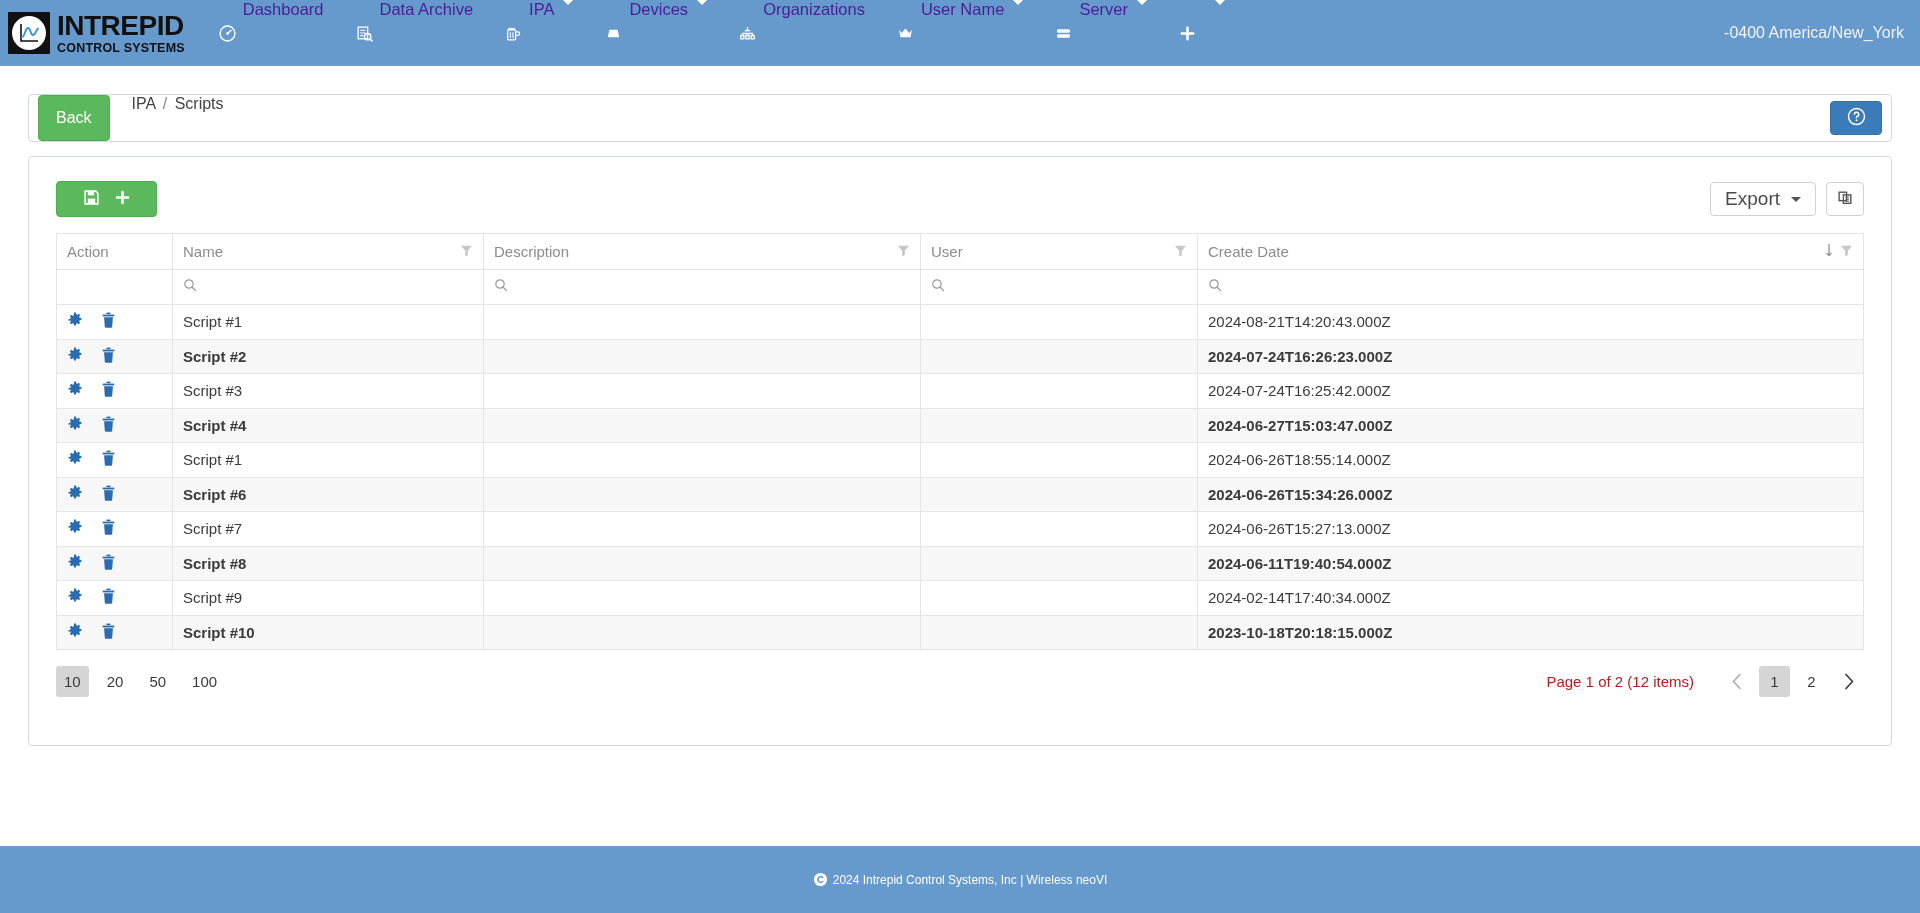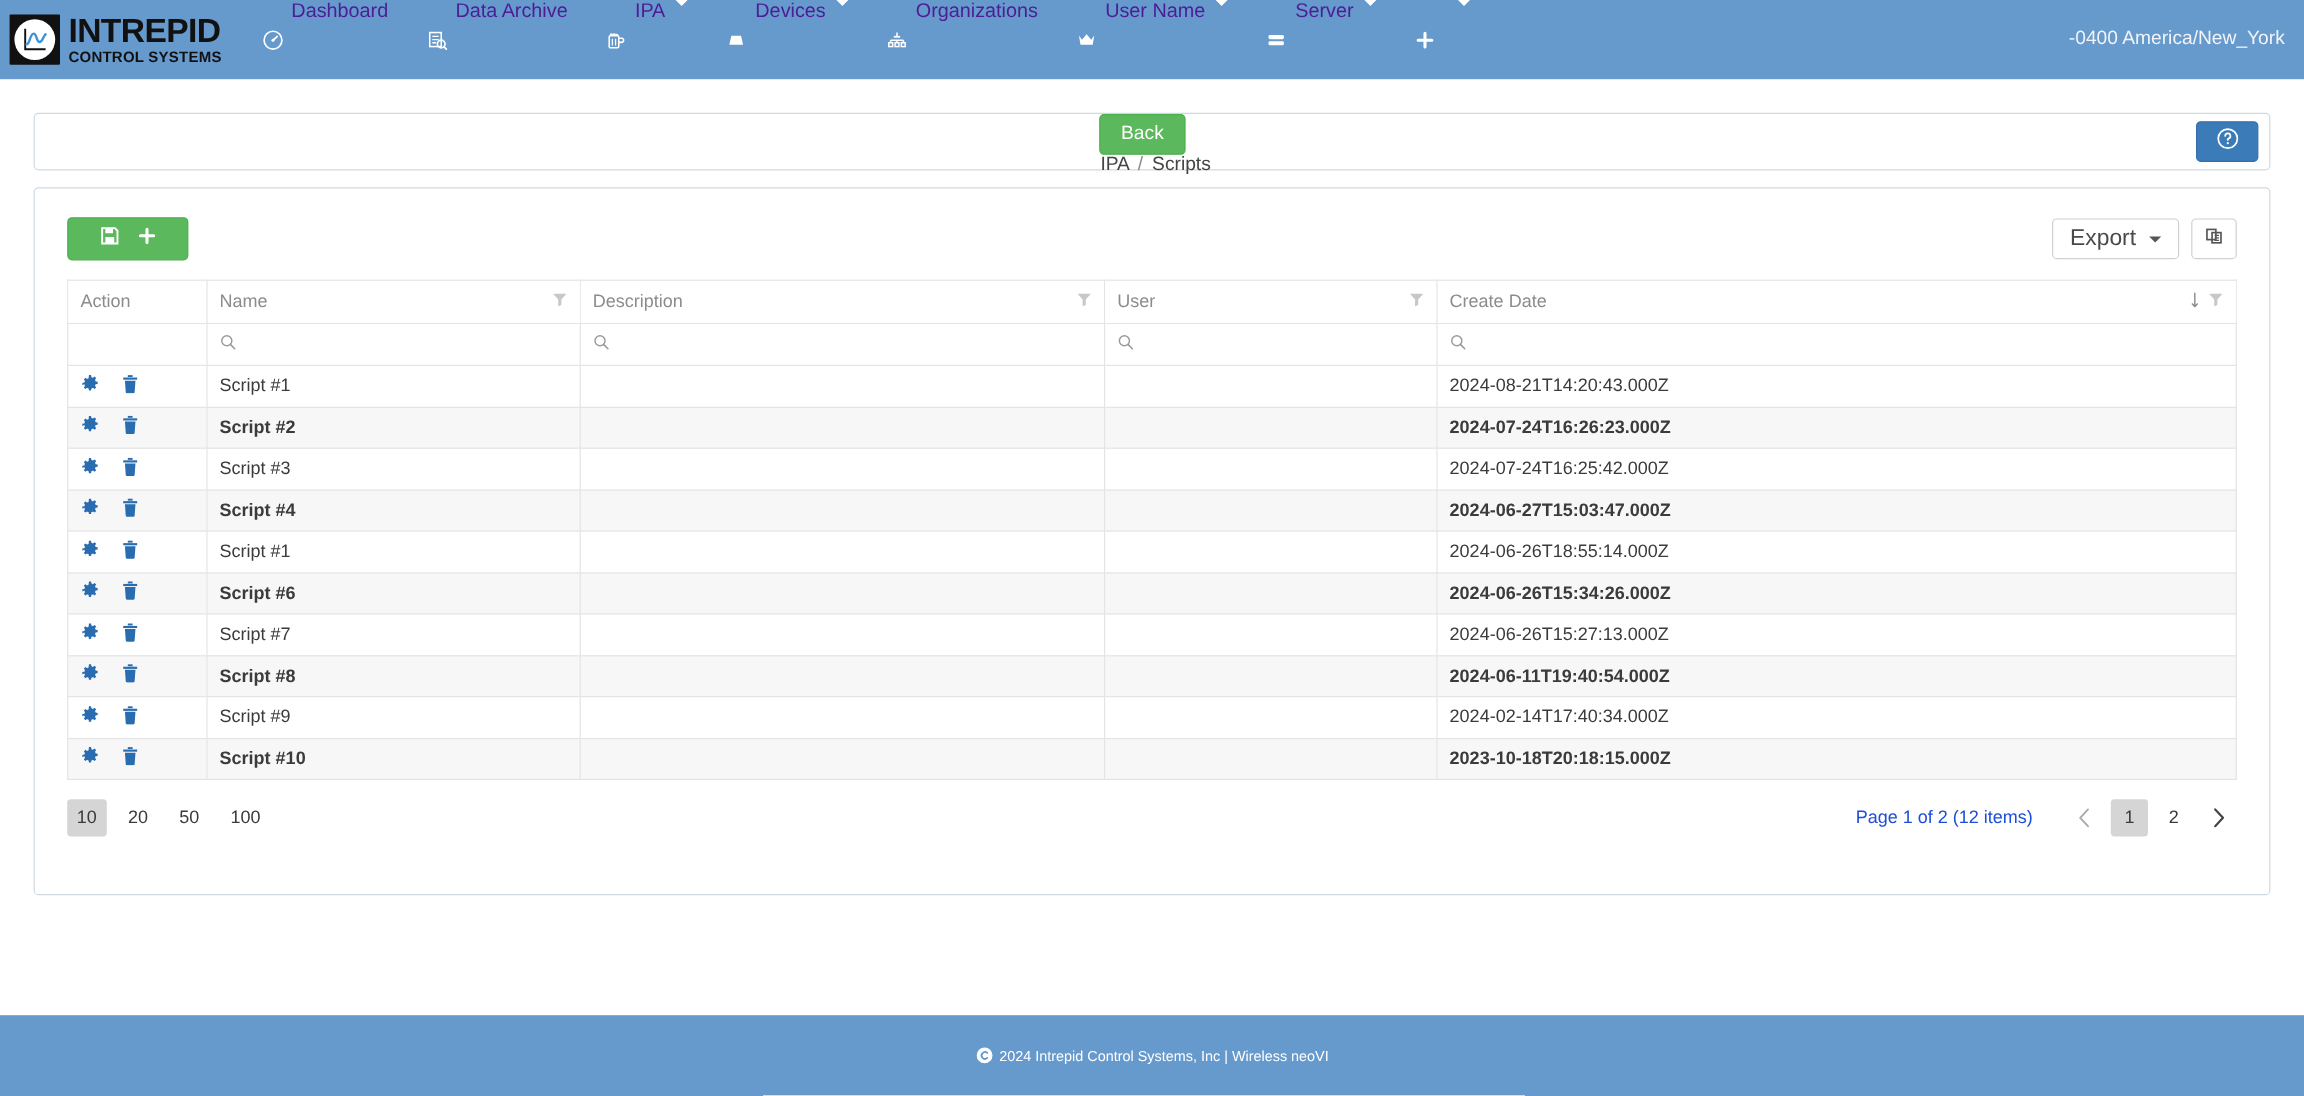--- a/index.html
+++ b/index.html
@@ -68,24 +68,23 @@
 
   
   .page { padding: 0 28px; }
 
   .crumb-bar {
     margin-top: 28px;
     height: 48px;
     border: 1px solid #cfd9e2;
     border-radius: 4px;
     background: #ffffff;
-    display: flex; align-items: center;
+    display: flex; 
     padding: 0 25px 0 9px;
     position: relative;
-    flex-direction: column;
   }
   .btn-back {
     background: #5cb85c;
     border: 1px solid #4cae4c;
     color: #ffffff;
     font-size: 16px;
     border-radius: 4px;
     padding: 7px 17px;
     cursor: pointer;
     line-height: 1.1;
@@ -205,21 +204,21 @@
     min-width: 31px; height: 31px;
     display: flex; align-items: center; justify-content: center;
     font-size: 15px; color: #3b3b3b;
     padding: 0 8px;
     cursor: pointer;
     border-radius: 3px;
     margin-right: 10px;
   }
   .size.active { background: #d5d5d5; }
   .pager-right { display: flex; align-items: center; gap: 0; }
-  .pginfo { font-size: 15px; color: #1d4ed8; margin-right: 22px; }
+  .pginfo { font-size: 15px; color: #b91c1c; margin-right: 22px; }
   .pgbtn {
     min-width: 31px; height: 31px;
     display: flex; align-items: center; justify-content: center;
     font-size: 15px; color: #3b3b3b;
     cursor: pointer; border-radius: 3px;
     margin-left: 6px;
   }
   .pgbtn.active { background: #d5d5d5; }
   .pgbtn.arrow { color: #8a8a8a; }
   .pgbtn.arrow.next { color: #3b3b3b; }

